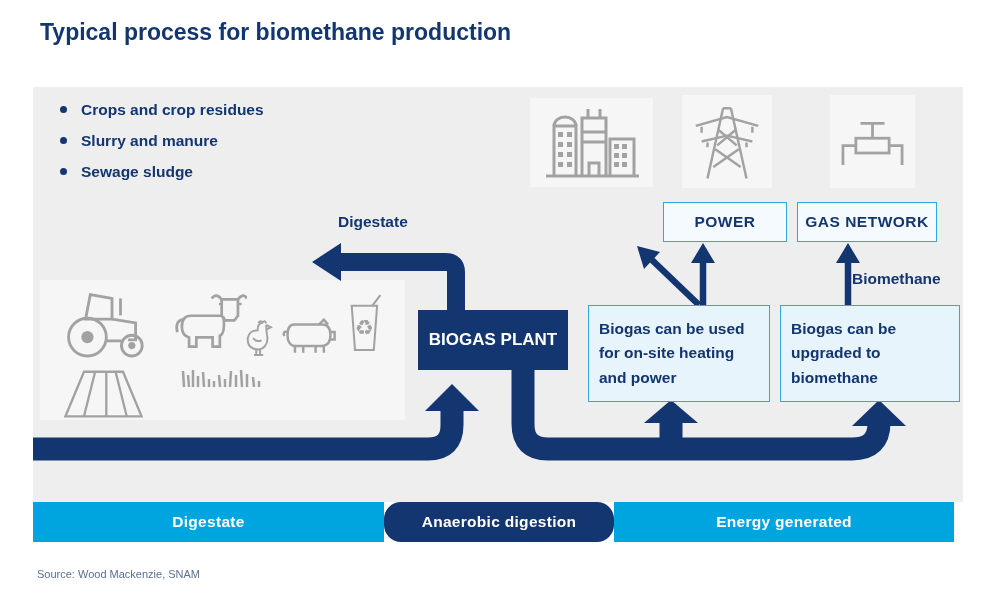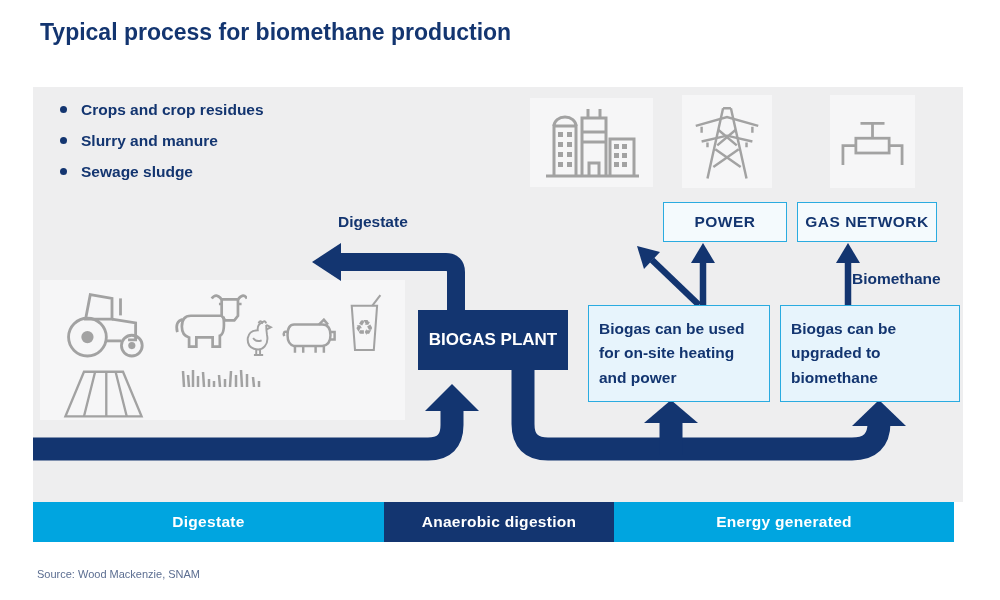--- a/index.html
+++ b/index.html
@@ -201,19 +201,19 @@
   <div class="out-box" style="left:663px;width:124px;">POWER</div>
   <div class="out-box" style="left:797px;width:140px;">GAS NETWORK</div>
 
   <div class="plant-box">BIOGAS PLANT</div>
 
   <div class="info-box" style="left:588px;width:182px;">Biogas can be used for on-site heating and power</div>
   <div class="info-box" style="left:780px;width:180px;">Biogas can be upgraded to biomethane</div>
 
   <div class="stage-bar">
     <div class="stage cyan" style="width:351px;">Digestate</div>
-    <div class="stage navy" style="width:230px;">Anaerobic digestion</div>
+    <div class="stage navy" style="width:230px;border-radius:17px;">Anaerobic digestion</div>
     <div class="stage cyan" style="width:340px;">Energy generated</div>
   </div>
 
   <div class="source">Source: Wood Mackenzie, SNAM</div>
 
 </div>
 
 </body></html>

